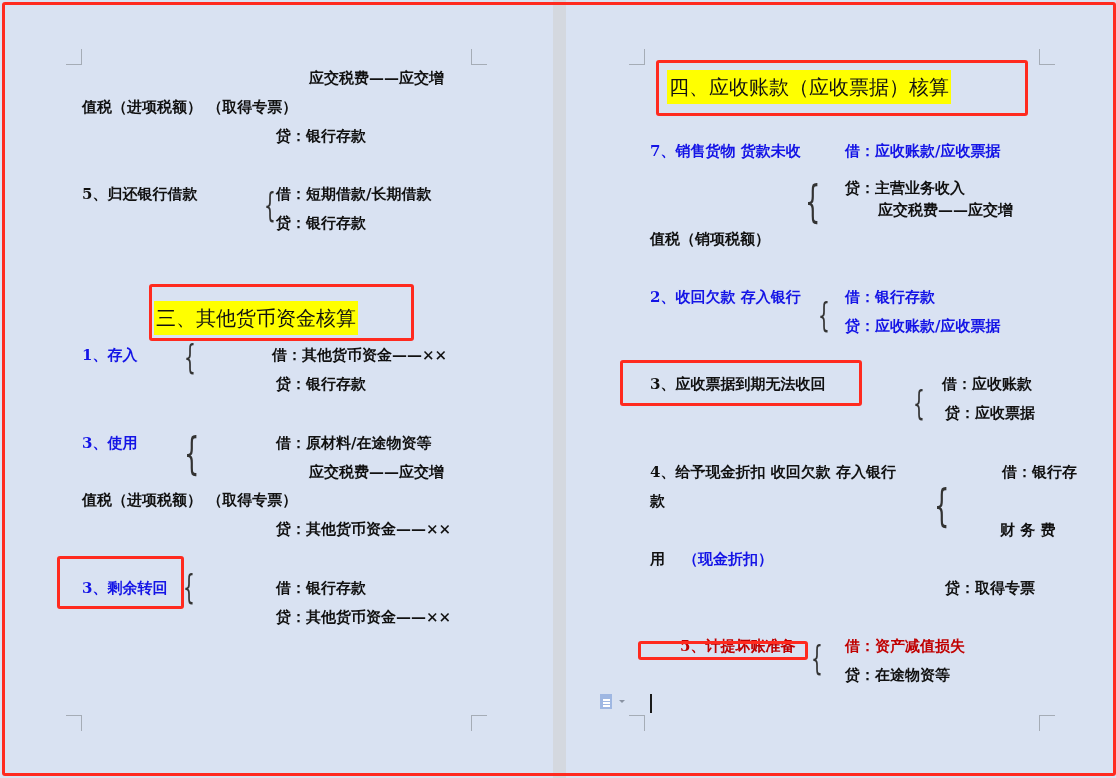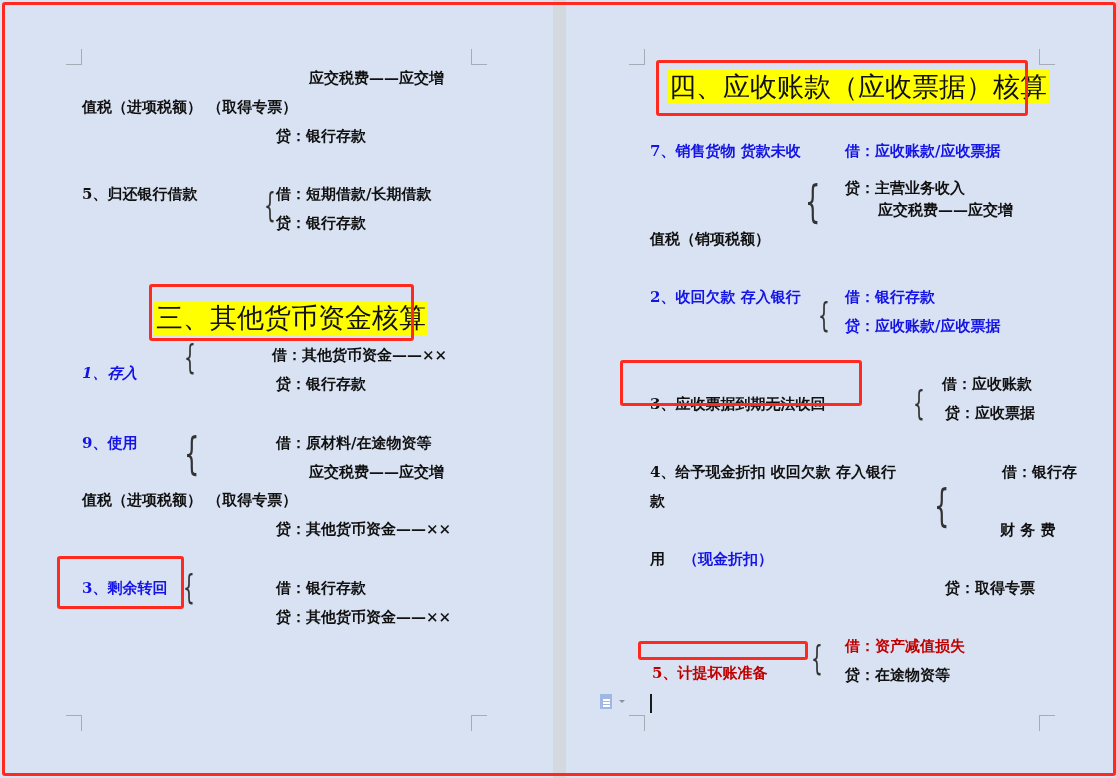--- a/index.html
+++ b/index.html
@@ -15,21 +15,21 @@
     .outer-frame { position: absolute; left: 2px; top: 2px; width: 1108px; height: 768px; border: 3px solid #ff2a1f; border-radius: 3px; pointer-events: none; }
     .corner { position: absolute; width: 15px; height: 15px; border-color: #a5acb6; border-style: solid; border-width: 0; }
     .c-tl { border-right-width: 1px; border-bottom-width: 1px; }
     .c-tr { border-left-width: 1px; border-bottom-width: 1px; }
     .c-bl { border-right-width: 1px; border-top-width: 1px; }
     .c-br { border-left-width: 1px; border-top-width: 1px; }
     .t { position: absolute; white-space: nowrap; font-size: 15px; font-weight: bold; color: #111; line-height: 20px; }
     .blue { color: #1414e6; }
     .red { color: #c00000; }
     .brace { position: absolute; font-family: "DejaVu Sans", sans-serif; font-weight: normal; color: #333; font-size: 34px; line-height: 34px; transform: scaleX(0.55); transform-origin: left center; }
-    .heading { position: absolute; background: #ffff00; color: #111; font-size: 27px; font-weight: normal; line-height: 34px; padding: 0 2px; white-space: nowrap; }
+    .heading { position: absolute; background: #ffff00; color: #111; font-size: 20px; font-weight: normal; line-height: 34px; padding: 0 2px; white-space: nowrap; }
     .hl-box { position: absolute; border: 3px solid #ff2a1f; border-radius: 3px; pointer-events: none; }
     .cursor { position: absolute; width: 2px; height: 19px; background: #1a1a1a; }
     .doc-icon { position: absolute; width: 12px; height: 15px; background: #9fb7e2; }
     .doc-icon::after { content: ""; position: absolute; left: 3px; top: 5px; width: 7px; height: 2px; background: #fff; box-shadow: 0 3px 0 #fff, 0 6px 0 #fff; }
     .caret-down { position: absolute; width: 0; height: 0; border-left: 3px solid transparent; border-right: 3px solid transparent; border-top: 3px solid #8a93a3; }
   </style>
 </head>
 <body>
 
 <div class="page page-left"></div>
@@ -50,26 +50,26 @@
 <div class="t" style="left:276px;top:126px;">贷：银行存款</div>
 
 <div class="t" style="left:82px;top:184px;">5、归还银行借款</div>
 <div class="brace" style="left:264px;top:188px;">{</div>
 <div class="t" style="left:276px;top:184px;">借：短期借款/长期借款</div>
 <div class="t" style="left:276px;top:213px;">贷：银行存款</div>
 
 <div class="heading" style="left:154px;top:301px;">三、其他货币资金核算</div>
 <div class="hl-box" style="left:149px;top:284px;width:259px;height:51px;"></div>
 
-<div class="t blue" style="left:82px;top:363px;font-style:italic;">1、存入</div>
+<div class="t blue" style="left:82px;top:345px;">1、存入</div>
 <div class="brace" style="left:184px;top:340px;">{</div>
 <div class="t" style="left:272px;top:345px;">借：其他货币资金——××</div>
 <div class="t" style="left:276px;top:374px;">贷：银行存款</div>
 
-<div class="t blue" style="left:82px;top:433px;">9、使用</div>
+<div class="t blue" style="left:82px;top:433px;">3、使用</div>
 <div class="brace" style="left:184px;top:432px;font-size:44px;line-height:44px;">{</div>
 <div class="t" style="left:276px;top:433px;">借：原材料/在途物资等</div>
 <div class="t" style="left:309px;top:462px;">应交税费——应交增</div>
 <div class="t" style="left:82px;top:490px;">值税（进项税额）  （取得专票）</div>
 <div class="t" style="left:276px;top:519px;">贷：其他货币资金——××</div>
 
 <div class="t blue" style="left:82px;top:578px;">3、剩余转回</div>
 <div class="hl-box" style="left:57px;top:556px;width:121px;height:47px;"></div>
 <div class="brace" style="left:183px;top:570px;">{</div>
 <div class="t" style="left:276px;top:578px;">借：银行存款</div>
@@ -83,36 +83,36 @@
 <div class="brace" style="left:805px;top:180px;font-size:44px;line-height:44px;">{</div>
 <div class="t" style="left:845px;top:170px;margin-top:8px;">贷：主营业务收入</div>
 <div class="t" style="left:878px;top:200px;">应交税费——应交增</div>
 <div class="t" style="left:650px;top:229px;">值税（销项税额）</div>
 
 <div class="t blue" style="left:650px;top:287px;">2、收回欠款  存入银行</div>
 <div class="brace" style="left:818px;top:298px;">{</div>
 <div class="t blue" style="left:845px;top:287px;">借：银行存款</div>
 <div class="t blue" style="left:845px;top:316px;">贷：应收账款/应收票据</div>
 
-<div class="t" style="left:650px;top:374px;margin-top:20px;">3、应收票据到期无法收回</div>
+<div class="t" style="left:650px;top:374px;">3、应收票据到期无法收回</div>
 <div class="hl-box" style="left:620px;top:360px;width:236px;height:40px;"></div>
 <div class="brace" style="left:913px;top:386px;">{</div>
 <div class="t" style="left:942px;top:374px;">借：应收账款</div>
 <div class="t" style="left:945px;top:403px;">贷：应收票据</div>
 
 <div class="t" style="left:650px;top:462px;">4、给予现金折扣  收回欠款  存入银行</div>
 <div class="t" style="left:954px;top:462px;margin-left:48px;">借：银行存</div>
 <div class="t" style="left:650px;top:491px;">款</div>
 <div class="brace" style="left:934px;top:484px;font-size:44px;line-height:44px;">{</div>
 <div class="t" style="left:978px;top:520px;margin-left:22px;">财 务 费</div>
 <div class="t" style="left:650px;top:549px;">用</div>
 <div class="t blue" style="left:683px;top:549px;">（现金折扣）</div>
 <div class="t" style="left:945px;top:578px;">贷：取得专票</div>
 
-<div class="t red" style="left:652px;top:636px;margin-top:27px;">5、计提坏账准备</div>
+<div class="t red" style="left:680px;top:636px;">5、计提坏账准备</div>
 <div class="hl-box" style="left:638px;top:641px;width:164px;height:13px;"></div>
 <div class="brace" style="left:811px;top:641px;">{</div>
 <div class="t red" style="left:845px;top:636px;">借：资产减值损失</div>
 <div class="t" style="left:845px;top:665px;">贷：在途物资等</div>
 
 <div class="doc-icon" style="left:600px;top:694px;"></div>
 <div class="caret-down" style="left:619px;top:700px;"></div>
 <div class="cursor" style="left:650px;top:694px;"></div>
 
 <div class="outer-frame"></div>

